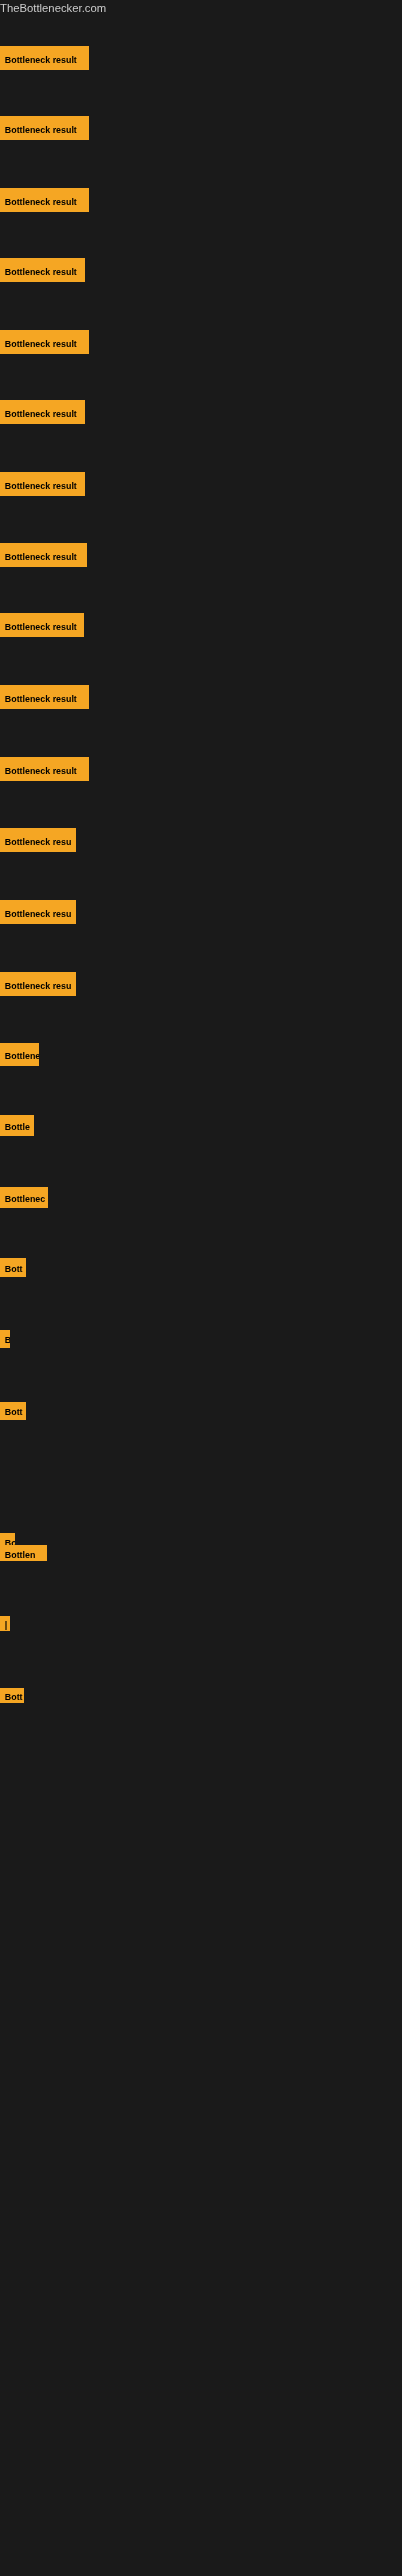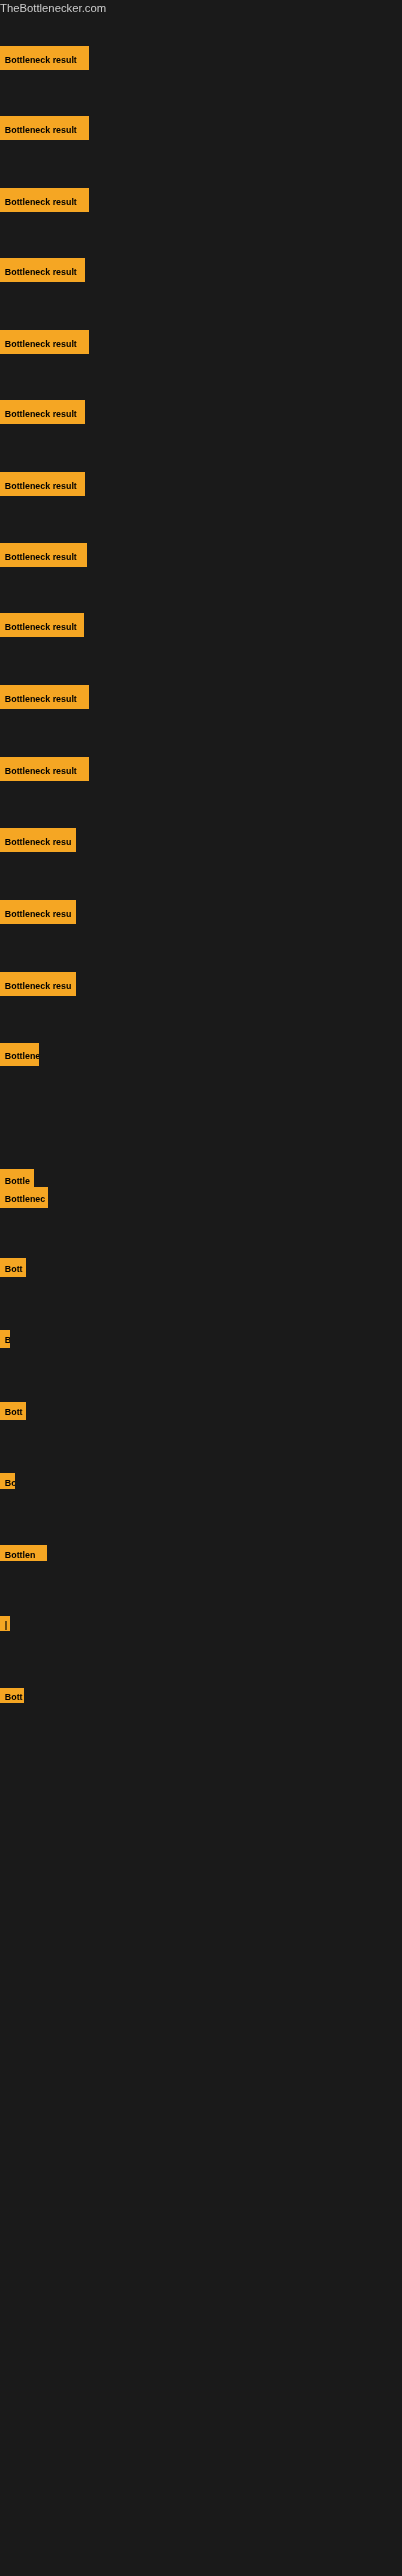--- a/index.html
+++ b/index.html
@@ -54,22 +54,22 @@
 <div class="bottleneck-item" style="top: 400px;"><span class="bottleneck-badge" style="width: 85px; height: 24px; line-height: 24px;">Bottleneck result</span></div>
 <div class="bottleneck-item" style="top: 472px;"><span class="bottleneck-badge" style="width: 85px; height: 24px; line-height: 24px;">Bottleneck result</span></div>
 <div class="bottleneck-item" style="top: 543px;"><span class="bottleneck-badge" style="width: 87px; height: 24px; line-height: 24px;">Bottleneck result</span></div>
 <div class="bottleneck-item" style="top: 613px;"><span class="bottleneck-badge" style="width: 84px; height: 24px; line-height: 24px;">Bottleneck result</span></div>
 <div class="bottleneck-item" style="top: 685px;"><span class="bottleneck-badge" style="width: 89px; height: 24px; line-height: 24px;">Bottleneck result</span></div>
 <div class="bottleneck-item" style="top: 757px;"><span class="bottleneck-badge" style="width: 89px; height: 24px; line-height: 24px;">Bottleneck result</span></div>
 <div class="bottleneck-item" style="top: 828px;"><span class="bottleneck-badge" style="width: 76px; height: 24px; line-height: 24px;">Bottleneck resu</span></div>
 <div class="bottleneck-item" style="top: 900px;"><span class="bottleneck-badge" style="width: 76px; height: 24px; line-height: 24px;">Bottleneck resu</span></div>
 <div class="bottleneck-item" style="top: 972px;"><span class="bottleneck-badge" style="width: 76px; height: 24px; line-height: 24px;">Bottleneck resu</span></div>
 <div class="bottleneck-item" style="top: 1043px;"><span class="bottleneck-badge" style="width: 39px; height: 22.5px; line-height: 22.5px;">Bottleneck</span></div>
-<div class="bottleneck-item" style="top: 1169px;"><span class="bottleneck-badge" style="width: 34px; height: 21px; line-height: 21px;">Bottle</span></div>
+<div class="bottleneck-item" style="top: 1115px;"><span class="bottleneck-badge" style="width: 34px; height: 21px; line-height: 21px;">Bottle</span></div>
 <div class="bottleneck-item" style="top: 1187px; text-align: center;"><span class="bottleneck-badge" style="width: 48px; height: 21px; line-height: 21px;">Bottlenec</span></div>
 <div class="bottleneck-item" style="top: 1258px;"><span class="bottleneck-badge" style="width: 26px; height: 19.3px; line-height: 19.3px;">Bott</span></div>
 <div class="bottleneck-item" style="top: 1330px;"><span class="bottleneck-badge" style="width: 9.7px; height: 17.7px; line-height: 17.7px;">B</span></div>
 <div class="bottleneck-item" style="top: 1402px;"><span class="bottleneck-badge" style="width: 26px; height: 17.7px; line-height: 17.7px;">Bott</span></div>
-<div class="bottleneck-item" style="top: 1473px;"><span class="bottleneck-badge" style="width: 14.5px; height: 16px; line-height: 16px;">Bo</span></div>
+<div class="bottleneck-item" style="top: 1533px;"><span class="bottleneck-badge" style="width: 14.5px; height: 16px; line-height: 16px;">Bo</span></div>
 <div class="bottleneck-item" style="top: 1545px;"><span class="bottleneck-badge" style="width: 47px; height: 16px; line-height: 16px;">Bottlen</span></div>
 <div class="bottleneck-item" style="top: 1616px;"><span class="bottleneck-badge" style="width: 4.8px; height: 14.5px; line-height: 14.5px;">|</span></div>
 <div class="bottleneck-item" style="top: 1688px;"><span class="bottleneck-badge" style="width: 24px; height: 14.5px; line-height: 14.5px;">Bott</span></div>
 
 
 </body></html>

